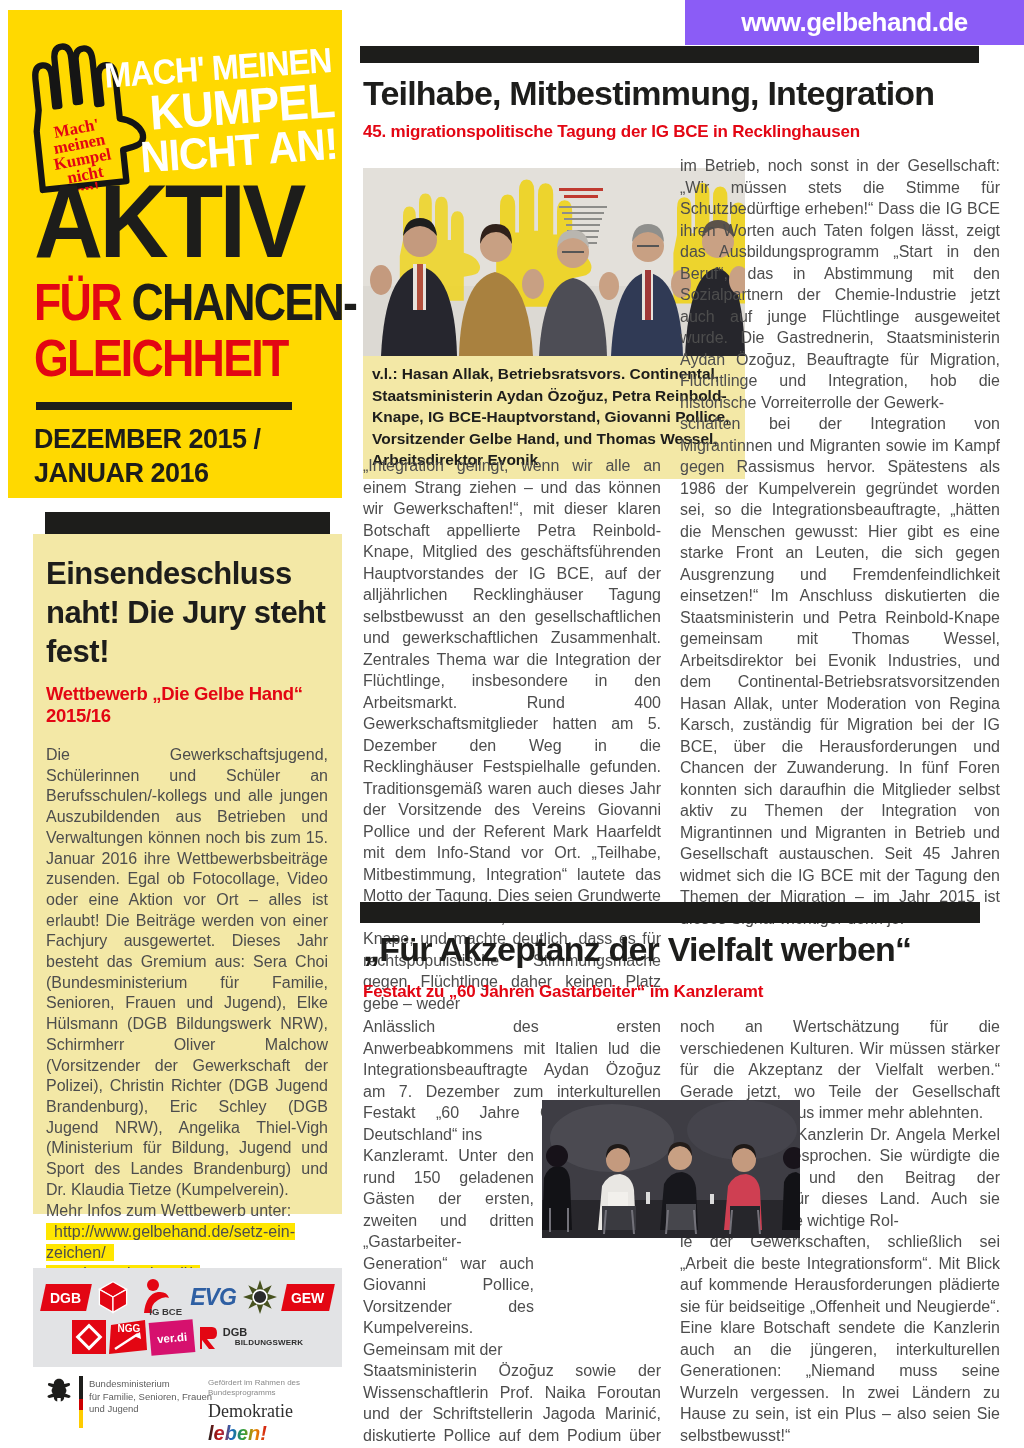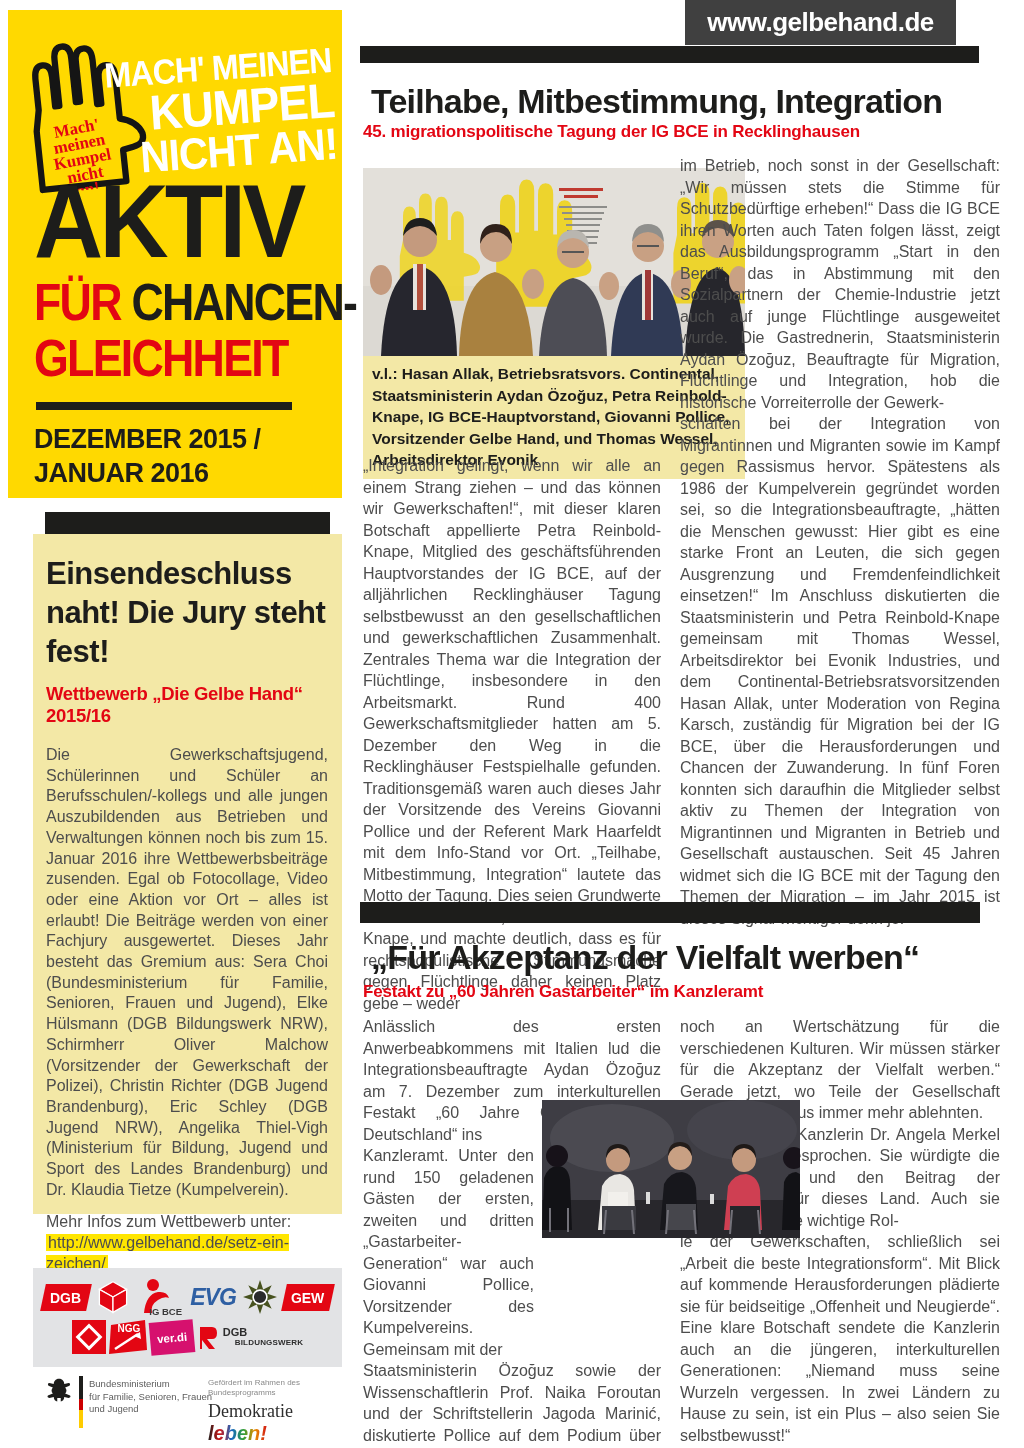--- a/index.html
+++ b/index.html
@@ -16,23 +16,23 @@
   .mline2{font-size:52px;line-height:56px;font-weight:bold;color:#1d1d1b;transform:scaleX(.86);transform-origin:left;letter-spacing:-2px;white-space:nowrap;}
   .red{color:#e30613;}
   .mrule{width:256px;height:8px;background:#1d1d1b;margin:16px 0 12px 2px;}
   .mdate{font-size:27px;line-height:34px;font-weight:bold;color:#1d1d1b;letter-spacing:-.5px;}
   
   .side-black{left:45px;top:512px;width:285px;height:22px;background:#1d1d1b;}
   .side-box{left:33px;top:534px;width:309px;height:680px;background:#f3e8a6;box-sizing:border-box;padding:20px 14px 0 13px;}
   .side-box h2{margin:0 0 12px 0;font-size:31px;line-height:39px;color:#1d1d1b;letter-spacing:-.5px;}
   .side-sub{font-size:18.5px;font-weight:bold;color:#e30613;margin-bottom:18px;letter-spacing:-.3px;}
   .btext{font-size:16px;line-height:20.7px;color:#4d4d4d;text-align:justify;margin:0;}
-  .more{text-align:left;margin-top:12px;}
+  .more{text-align:left;margin-top:1px;}
   .linkline{line-height:20.7px;}
-  .hl{background:#ffe600;color:#4d4d4d;font-size:16px;padding:0 2px;}
+  .hl{background:#ffe600;color:#4d4d4d;font-size:16px;padding:0 8px;}
   
   .partners{left:33px;top:1268px;width:309px;height:99px;background:#e2e3e5;box-sizing:border-box;padding-top:9px;}
   .prow{display:flex;justify-content:center;align-items:center;gap:7px;height:40px;}
   .skewbox{background:#e30613;color:#fff;font-weight:bold;transform:skewX(-12deg);
            display:flex;align-items:center;justify-content:center;}
   .skewbox span{transform:skewX(12deg);}
   .evg{color:#2e5fa3;font-weight:bold;font-style:italic;font-size:23px;letter-spacing:-1px;}
   .verdi{width:44px;height:33px;background:#d6116e;transform:rotate(-5deg);display:flex;align-items:center;justify-content:center;}
   .verdi span{color:#fff;font-weight:bold;font-size:11.5px;}
   .dgbbw{display:flex;align-items:center;gap:4px;}
@@ -42,24 +42,24 @@
   .stripe{width:4px;height:52px;background:linear-gradient(#1d1d1b 0 45%,#cc0000 45% 65%,#ffcc00 65% 100%);}
   .ministry{font-size:9.5px;line-height:12.5px;color:#5d5d5d;padding-top:2px;}
   .program{left:208px;top:1378px;width:140px;}
   .prog-note{font-size:8px;color:#8a8a8a;line-height:10px;}
   .prog-name{margin-top:3px;}
   .demok{font-family:"Liberation Serif","DejaVu Serif",serif;font-size:18px;color:#2e2e2e;}
   .leben{font-family:Liberation Sans, sans-serif;font-style:italic;font-weight:bold;font-size:20px;
          background:linear-gradient(90deg,#1d1d1b,#d21616,#1769c4,#2f9e36,#e88b00,#d21616);
          -webkit-background-clip:text;background-clip:text;color:transparent;}
   
-  .urlbox{left:685px;top:0;width:271px;height:45px;background:#404040;display:flex;align-items:center;justify-content:center;}
+  .urlbox{left:685px;top:0;width:339px;height:45px;background:#8b5cf6;display:flex;align-items:center;justify-content:center;}
   .urlbox span{color:#ffffff;font-weight:bold;font-size:26px;letter-spacing:-.5px;}
   .topbar{left:360px;top:46px;width:619px;height:17px;background:#1d1d1b;}
-  .h1{position:absolute;font-size:34px;font-weight:bold;color:#1d1d1b;letter-spacing:-.8px;margin:8px;white-space:nowrap;}
+  .h1{position:absolute;font-size:34px;font-weight:bold;color:#1d1d1b;letter-spacing:-.8px;margin:0;white-space:nowrap;}
   .sub{position:absolute;font-size:17px;font-weight:bold;color:#e30613;letter-spacing:-.2px;}
   .caption{left:363px;top:356px;width:382px;box-sizing:border-box;background:#f3e8a6;padding:7px 9px 8px 9px;
            font-size:15.5px;line-height:21.5px;font-weight:bold;color:#1d1d1b;text-align:left;}
   .col{position:absolute;font-size:16px;line-height:21.5px;color:#4d4d4d;text-align:justify;}
   .col p{margin:0;}
   .indent75{margin-left:75px;}
   .indent128{margin-left:128px;}
   .divider2{left:360px;top:902px;width:620px;height:21px;background:#1d1d1b;}
   .photo-frame{position:absolute;overflow:hidden;}
 </style>

